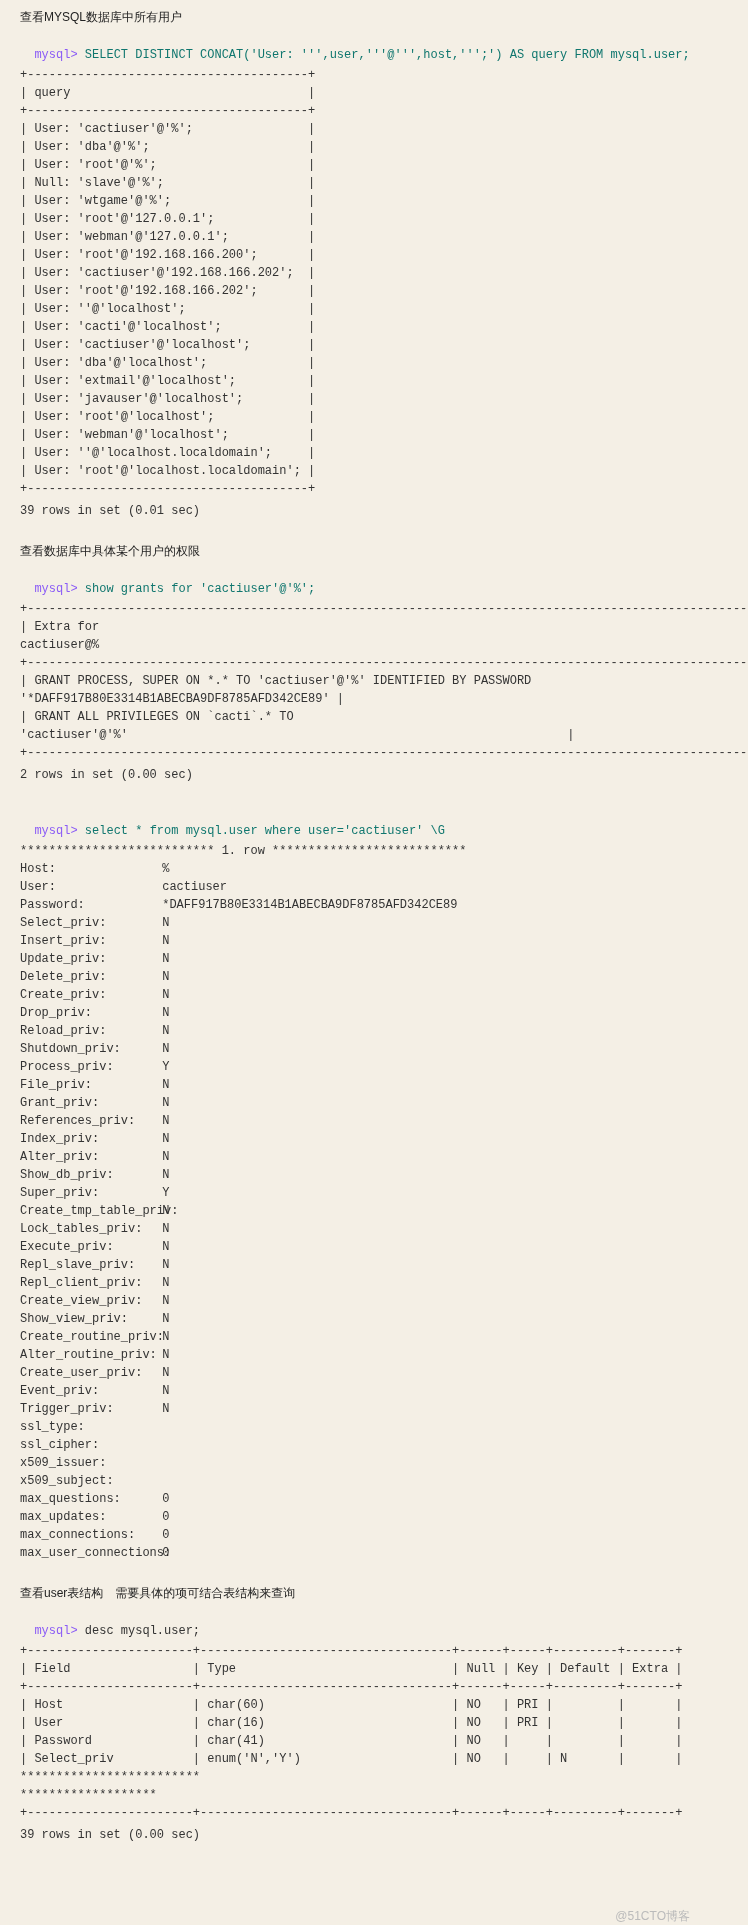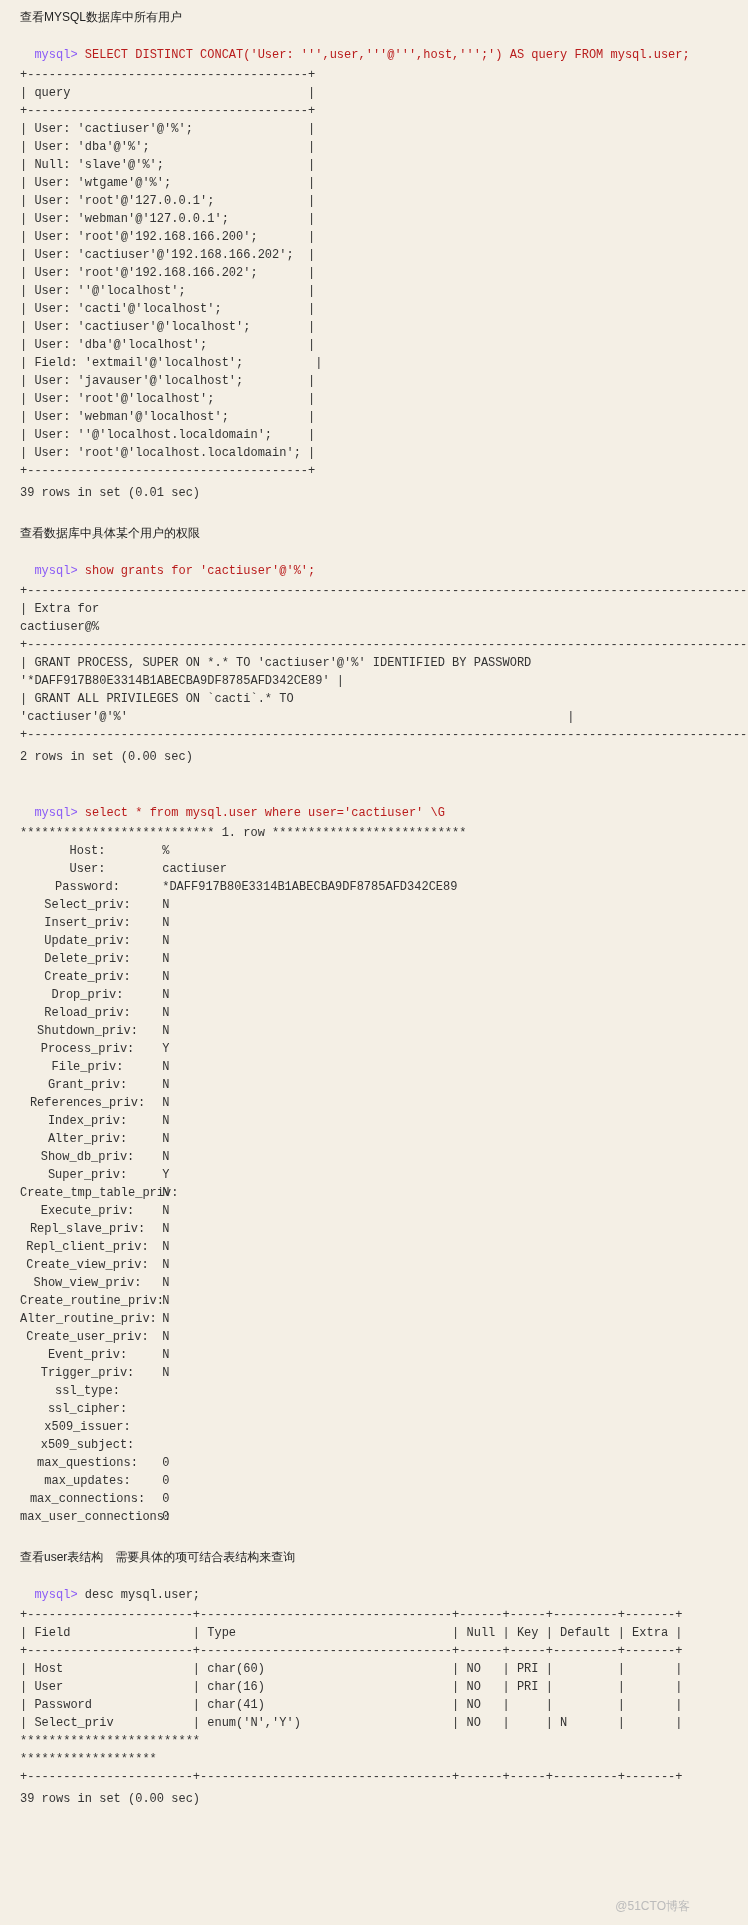--- a/index.html
+++ b/index.html
@@ -24,34 +24,34 @@
   }
   .mono {
     font-family: "Courier New", "SimSun", monospace;
     font-size: 12px;
     white-space: pre;
   }
   .prompt {
     color: #8b5cf6;
   }
   .hl {
-    color: #b91c1c;
+    color: #0f766e;
   }
   .block {
     margin: 2px 0;
   }
   .tbl-row {
     display: block;
   }
-  .row-field { display:inline-block; width:135px; text-align:center; }
+  .row-field { display:inline-block; width:135px; text-align:left; }
   .row-val { display:inline-block; }
   .watermark {
     position: absolute;
     right: 14px;
-    bottom: 10px;
+    bottom: 0;
     color: #bbb;
     font-size: 12px;
     font-family: "Microsoft YaHei","SimSun",sans-serif;
   }
   .wrap { position:relative; width:704px; min-height:1925px; }
   .desc-line { white-space: pre; font-family: "Courier New", monospace; }
 </style>
 </head>
 <body>
 <div class="wrap">
@@ -63,32 +63,33 @@
 <div class="section-title">查看MYSQL数据库中所有用户</div>
 <div class="mono block">
   <span class="prompt">mysql&gt; </span><span class="hl">SELECT DISTINCT CONCAT('User: ''',user,'''@''',host,''';') AS query FROM mysql.user;</span>
 </div>
 <div class="mono">+---------------------------------------+</div>
 <div class="mono">| query                                 |</div>
 <div class="mono">+---------------------------------------+</div>
 <div id="s1rows">
         <div class="mono">| User: 'cactiuser'@'%';                |</div>
         <div class="mono">| User: 'dba'@'%';                      |</div>
+        <div class="mono">| User: 'root'@'%';                     |</div>
         <div class="mono">| Null: 'slave'@'%';                    |</div>
         <div class="mono">| User: 'wtgame'@'%';                   |</div>
         <div class="mono">| User: 'root'@'127.0.0.1';             |</div>
         <div class="mono">| User: 'webman'@'127.0.0.1';           |</div>
         <div class="mono">| User: 'root'@'192.168.166.200';       |</div>
         <div class="mono">| User: 'cactiuser'@'192.168.166.202';  |</div>
         <div class="mono">| User: 'root'@'192.168.166.202';       |</div>
         <div class="mono">| User: ''@'localhost';                 |</div>
         <div class="mono">| User: 'cacti'@'localhost';            |</div>
         <div class="mono">| User: 'cactiuser'@'localhost';        |</div>
         <div class="mono">| User: 'dba'@'localhost';              |</div>
-        <div class="mono">| Field: 'extmail'@'localhost';          |</div>
+        <div class="mono">| User: 'extmail'@'localhost';          |</div>
         <div class="mono">| User: 'javauser'@'localhost';         |</div>
         <div class="mono">| User: 'root'@'localhost';             |</div>
         <div class="mono">| User: 'webman'@'localhost';           |</div>
         <div class="mono">| User: ''@'localhost.localdomain';     |</div>
         <div class="mono">| User: 'root'@'localhost.localdomain'; |</div>
       </div>
 <div class="mono">+---------------------------------------+</div>
 <div class="mono" style="margin-top:4px">39 rows in set (0.01 sec)</div>
 
 <br>
@@ -130,20 +131,21 @@
         <div class="mono tbl-row"><span class="row-field">Shutdown_priv:</span> <span class="row-val">N</span></div>
         <div class="mono tbl-row"><span class="row-field">Process_priv:</span> <span class="row-val">Y</span></div>
         <div class="mono tbl-row"><span class="row-field">File_priv:</span> <span class="row-val">N</span></div>
         <div class="mono tbl-row"><span class="row-field">Grant_priv:</span> <span class="row-val">N</span></div>
         <div class="mono tbl-row"><span class="row-field">References_priv:</span> <span class="row-val">N</span></div>
         <div class="mono tbl-row"><span class="row-field">Index_priv:</span> <span class="row-val">N</span></div>
         <div class="mono tbl-row"><span class="row-field">Alter_priv:</span> <span class="row-val">N</span></div>
         <div class="mono tbl-row"><span class="row-field">Show_db_priv:</span> <span class="row-val">N</span></div>
         <div class="mono tbl-row"><span class="row-field">Super_priv:</span> <span class="row-val">Y</span></div>
         <div class="mono tbl-row"><span class="row-field">Create_tmp_table_priv:</span> <span class="row-val">N</span></div>
+        <div class="mono tbl-row"><span class="row-field">Lock_tables_priv:</span> <span class="row-val">N</span></div>
         <div class="mono tbl-row"><span class="row-field">Execute_priv:</span> <span class="row-val">N</span></div>
         <div class="mono tbl-row"><span class="row-field">Repl_slave_priv:</span> <span class="row-val">N</span></div>
         <div class="mono tbl-row"><span class="row-field">Repl_client_priv:</span> <span class="row-val">N</span></div>
         <div class="mono tbl-row"><span class="row-field">Create_view_priv:</span> <span class="row-val">N</span></div>
         <div class="mono tbl-row"><span class="row-field">Show_view_priv:</span> <span class="row-val">N</span></div>
         <div class="mono tbl-row"><span class="row-field">Create_routine_priv:</span> <span class="row-val">N</span></div>
         <div class="mono tbl-row"><span class="row-field">Alter_routine_priv:</span> <span class="row-val">N</span></div>
         <div class="mono tbl-row"><span class="row-field">Create_user_priv:</span> <span class="row-val">N</span></div>
         <div class="mono tbl-row"><span class="row-field">Event_priv:</span> <span class="row-val">N</span></div>
         <div class="mono tbl-row"><span class="row-field">Trigger_priv:</span> <span class="row-val">N</span></div>

